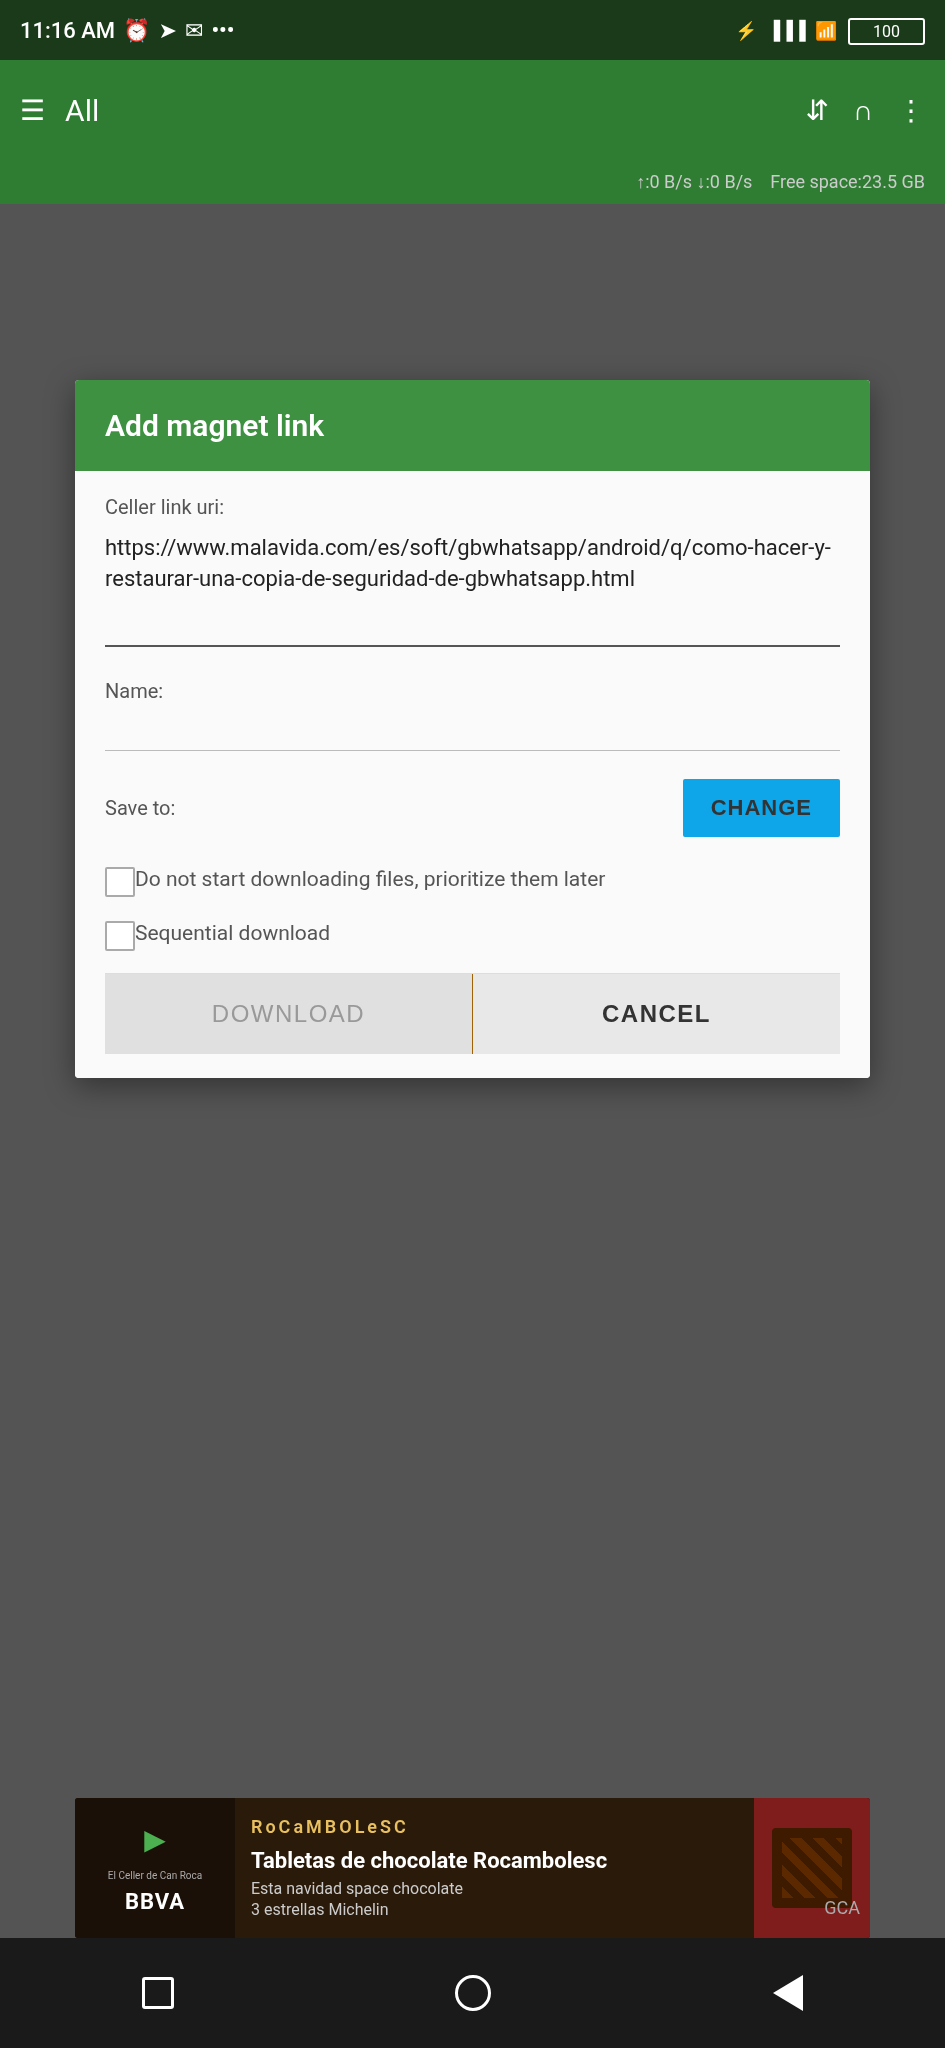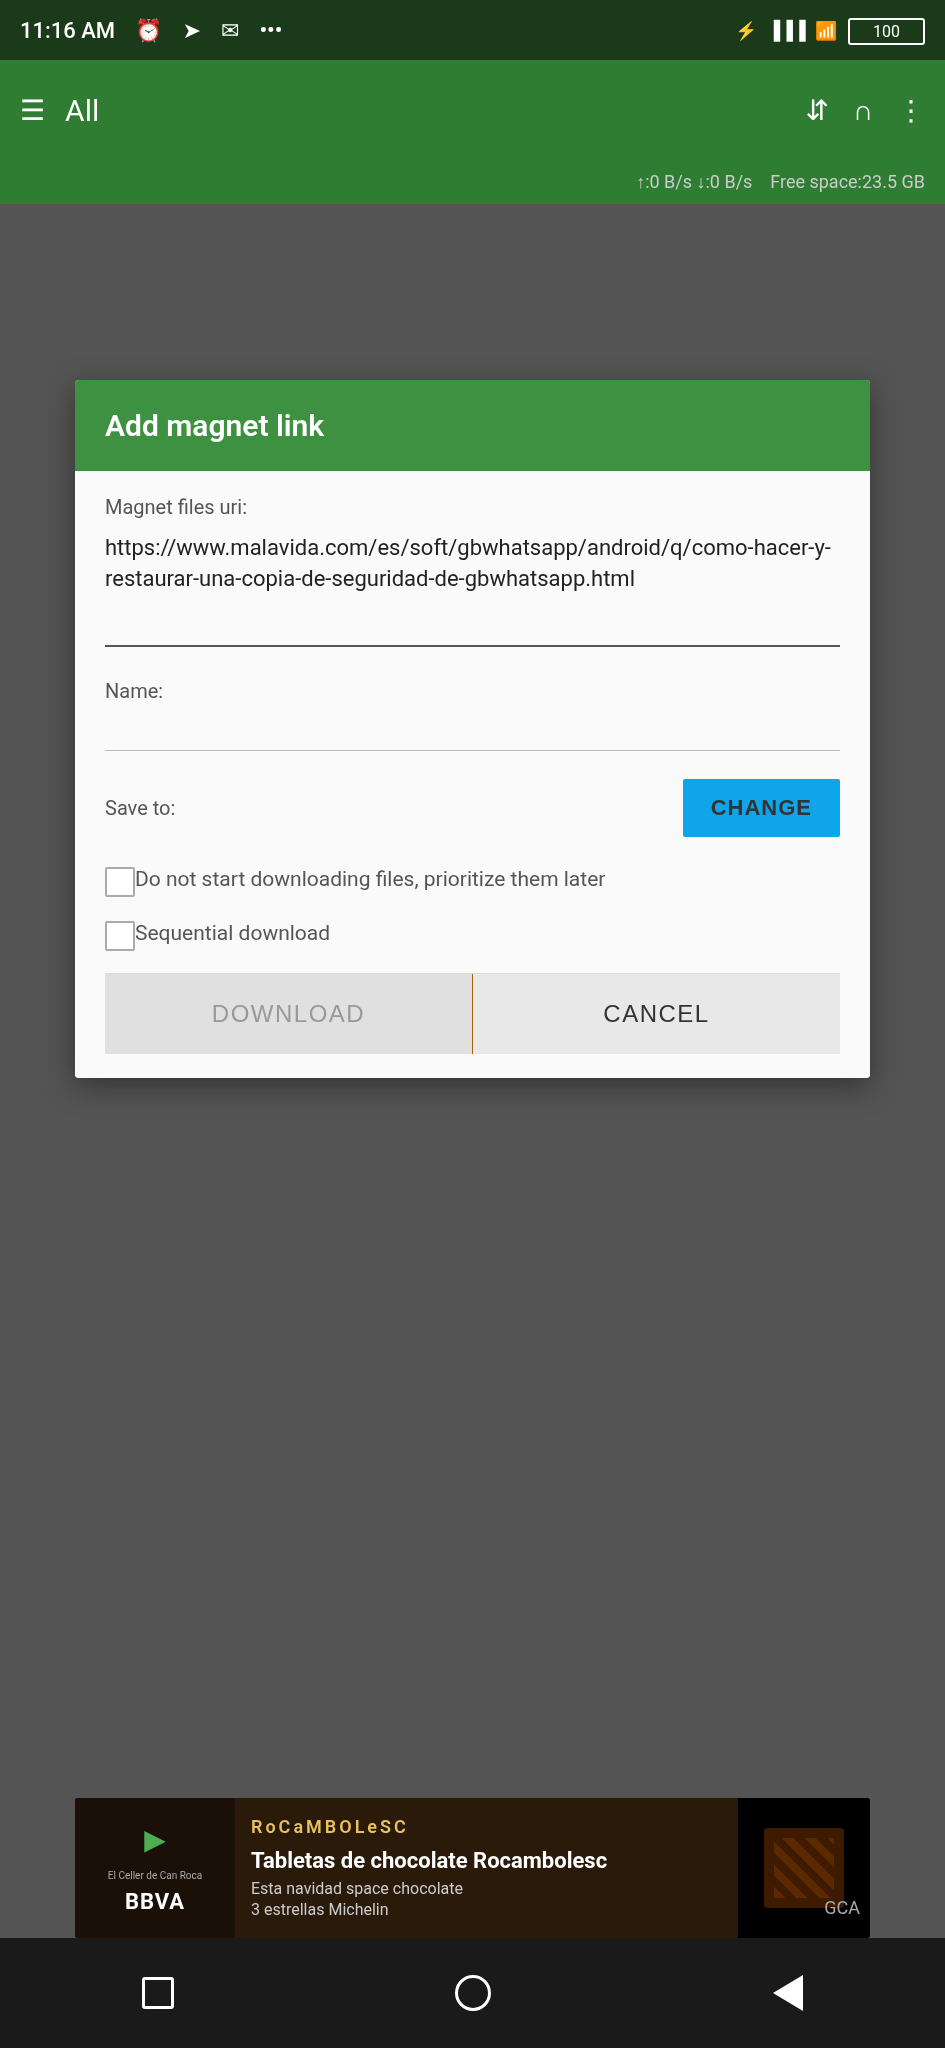--- a/index.html
+++ b/index.html
@@ -20,21 +20,21 @@
       height: 60px;
       background: #1a3a1a;
       display: flex;
       align-items: center;
       justify-content: space-between;
       padding: 0 20px;
     }
     .status-left {
       display: flex;
       align-items: center;
-      gap: 20px;
+      gap: 8px;
       color: white;
       font-size: 22px;
       font-weight: 500;
     }
     .status-right {
       display: flex;
       align-items: center;
       gap: 10px;
       color: white;
       font-size: 18px;
@@ -221,21 +221,21 @@
       cursor: pointer;
       letter-spacing: 1.5px;
       border-right: 1px solid #a16207;
     }
     .btn-cancel {
       flex: 1;
       padding: 26px 0;
       background: #e8e8e8;
       border: none;
       font-size: 24px;
-      font-weight: 400;
+      font-weight: 700;
       color: #333;
       cursor: pointer;
       letter-spacing: 1.5px;
     }
 
     
     .ad-banner {
       position: absolute;
       bottom: 110px;
       left: 75px;
@@ -292,23 +292,23 @@
       font-size: 22px;
       font-weight: 700;
       margin-bottom: 6px;
     }
     .ad-sub {
       color: #ccc;
       font-size: 16px;
       line-height: 1.3;
     }
     .ad-image-area {
-      width: 132px;
+      width: 116px;
       height: 100%;
-      background: #000000;
+      background: #7f1d1d;
       display: flex;
       align-items: center;
       justify-content: center;
       flex-shrink: 0;
       text-align: right;
     }
     .ad-chocolate-shape {
       width: 80px;
       height: 80px;
       background: #3d1a00;
@@ -420,21 +420,21 @@
 
 <div class="bg-overlay"></div>
 
 <div class="dialog">
   <div class="dialog-header">
     <span class="dialog-title">Add magnet link</span>
   </div>
   <div class="dialog-body">
 
     <div>
-      <div class="field-label">Magnet files uri:</div>
+      <div class="field-label">Celler link uri:</div>
       <textarea class="field-input multiline" spellcheck="false" style="">https://www.malavida.com/es/soft/gbwhatsapp/android/q/como-hacer-y-restaurar-una-copia-de-seguridad-de-gbwhatsapp.html</textarea>
     </div>
 
     <div>
       <div class="field-label">Name:</div>
       <input type="text" class="name-field" value="" style="">
     </div>
 
     <div class="save-to-row">
       <span class="save-to-label">Save to:</span>

